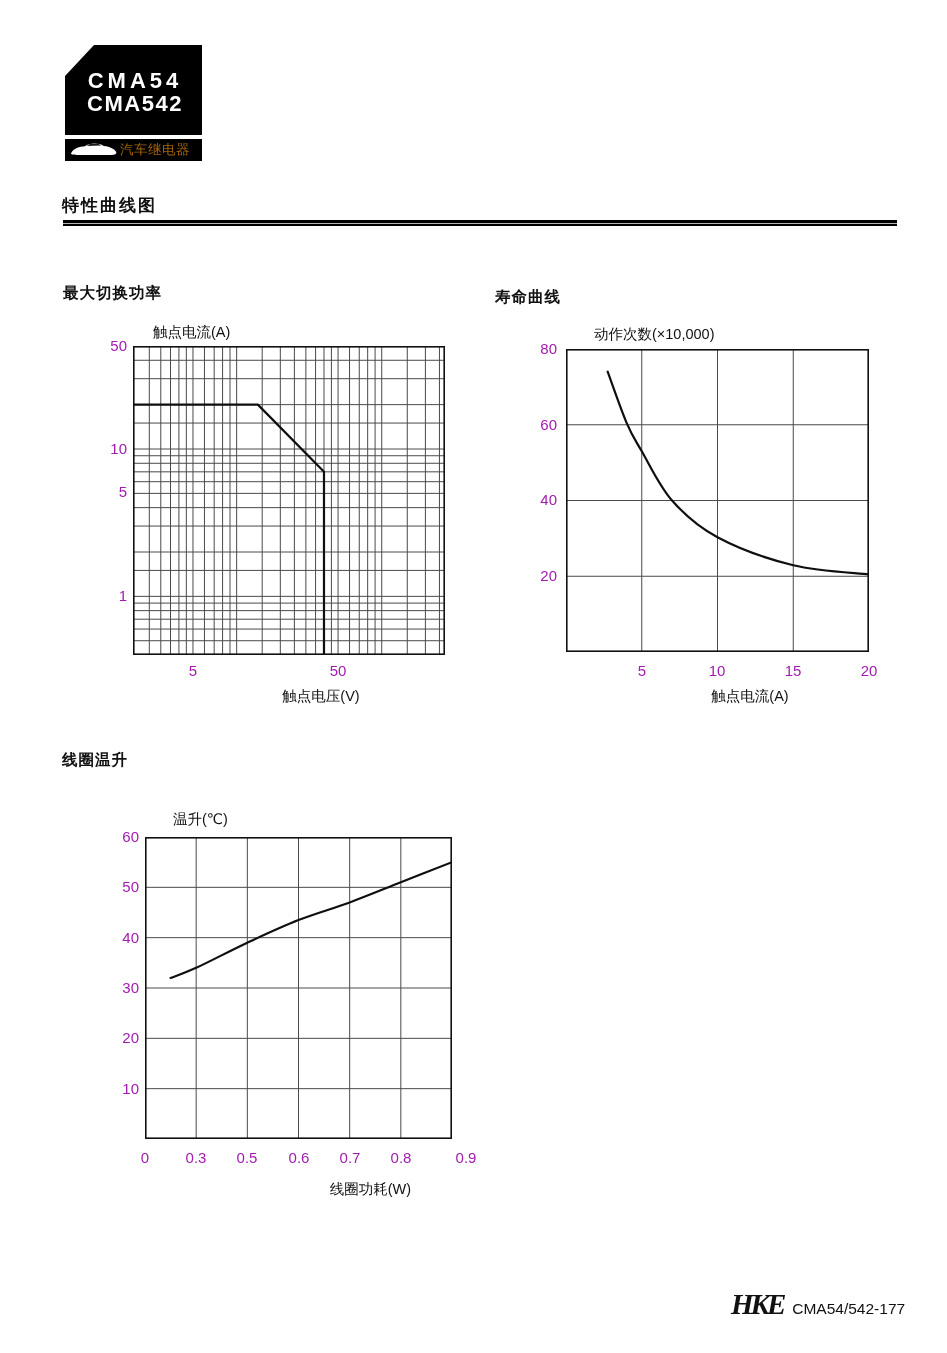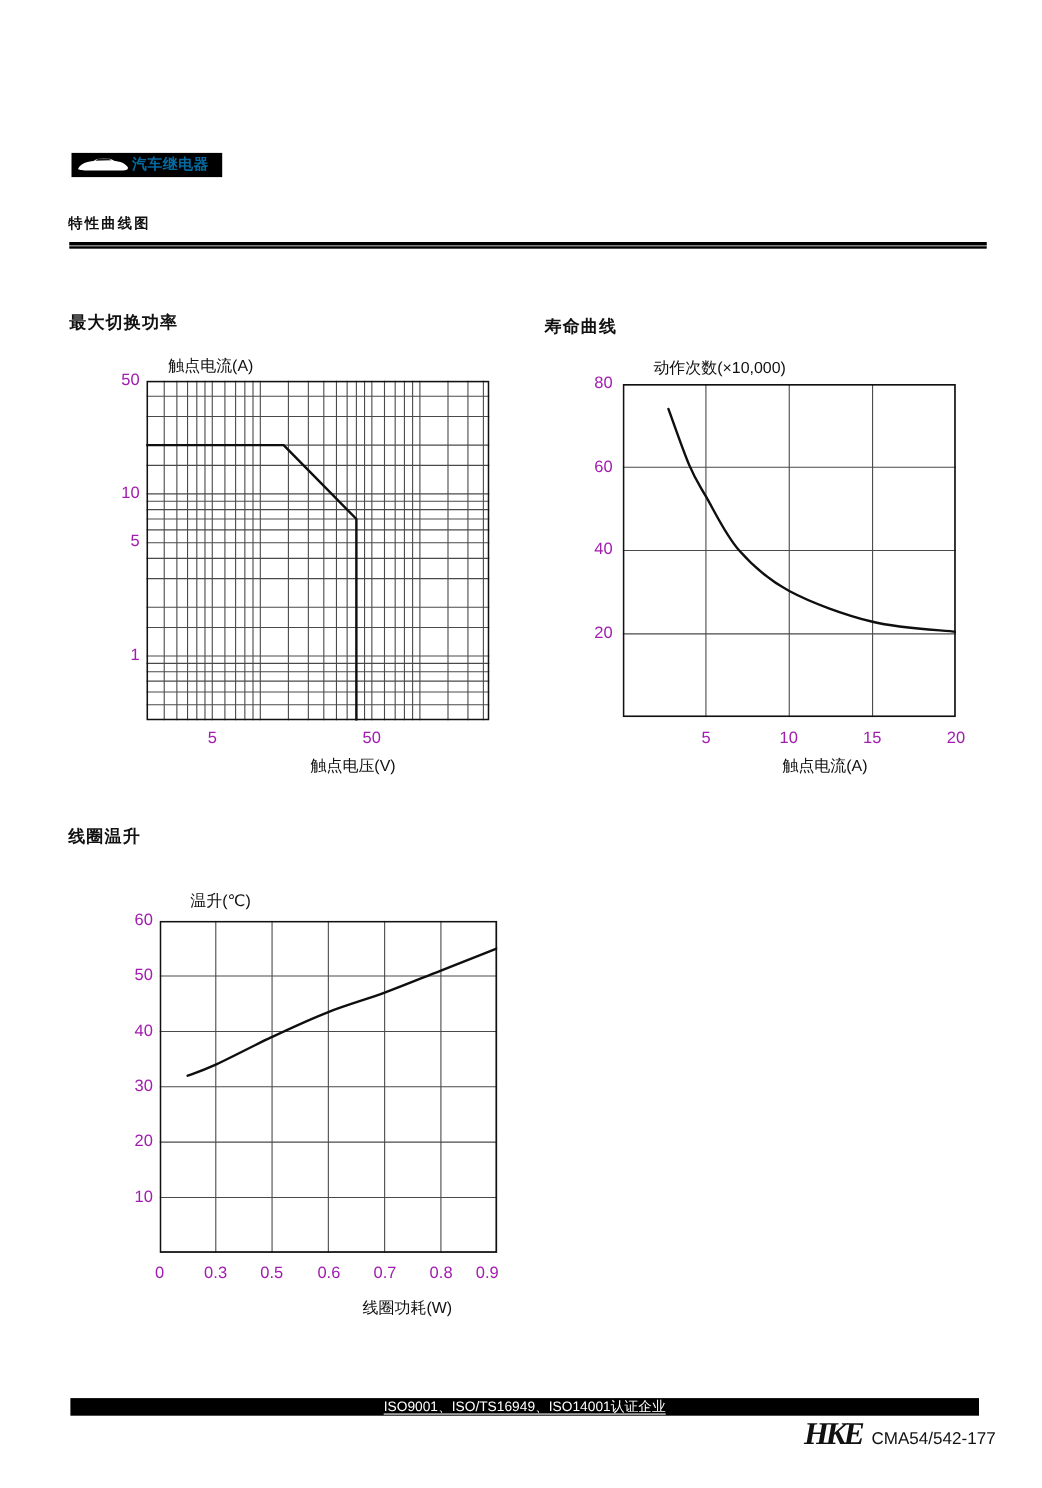--- a/index.html
+++ b/index.html
@@ -7,23 +7,23 @@
         font-family:"Liberation Sans","DejaVu Sans",sans-serif;color:#111;}
   
   .logo-block{position:absolute;left:65px;top:45px;width:137px;height:90px;background:#000;
               clip-path:polygon(29px 0,100% 0,100% 100%,0 100%,0 31px);}
   .logo-text{position:absolute;left:10px;top:24px;width:120px;color:#fff;font-weight:bold;text-align:center;}
   .logo-line1{font-size:22px;letter-spacing:4px;line-height:23px;white-space:nowrap;}
   .logo-line2{font-size:22px;letter-spacing:1.5px;line-height:23px;white-space:nowrap;}
   .logo-bar{position:absolute;left:65px;top:139px;width:137px;height:22px;background:#000;
             display:flex;align-items:center;}
   .logo-bar .car{width:52px;height:18px;margin-left:3px;flex:0 0 auto;}
-  .logo-tagline{color:#0369a1;font-size:13.5px;font-weight:700;letter-spacing:0.5px;white-space:nowrap;}
+  .logo-tagline{color:#a16207;font-size:13.5px;font-weight:400;letter-spacing:0.5px;white-space:nowrap;}
   
-  .page-title{position:absolute;left:62px;top:194px;font-size:13px;font-weight:bold;letter-spacing:2px;text-align:right;}
+  .page-title{position:absolute;left:62px;top:194px;font-size:17px;font-weight:bold;letter-spacing:2px;text-align:right;}
   .title-rule{position:absolute;left:63px;top:220px;width:834px;height:1px;
               border-top:3px solid #000;border-bottom:2px solid #000;background:#b5b5b5;}
   
   .section-title{position:absolute;font-size:15.5px;font-weight:600;letter-spacing:1px;white-space:nowrap;}
   
   .axis-title{position:absolute;font-size:14.5px;font-weight:500;white-space:nowrap;margin-left:32px;}
   .tick{position:absolute;font-size:15px;line-height:18px;color:#a21caf;text-align:center;width:30px;}
   .ytick{text-align:right;width:34px;}
   .chart-canvas{position:absolute;display:block;}
   
@@ -34,20 +34,26 @@
   .brand-row{position:absolute;left:731px;top:1291px;display:flex;align-items:baseline;gap:9px;}
   .hke-logo{font-family:"Liberation Serif","DejaVu Serif",serif;font-style:italic;font-weight:bold;
             font-size:29px;letter-spacing:-3px;line-height:26px;}
   .page-code{font-size:15.5px;}
 </style>
 </head>
 <body>
 
 <div class="page">
 
+  <div class="logo-block">
+    <div class="logo-text">
+      <div class="logo-line1">CMA54</div>
+      <div class="logo-line2">CMA542</div>
+    </div>
+  </div>
   <div class="logo-bar">
     <svg class="car" viewBox="0 0 62 22">
       <path fill="#ffffff" d="M3 15 C6 9 13 7 20 6.5 C25 2.5 36 1.8 43 6.2 C51 7.2 56 9.8 58 13.2 C59.2 15.4 57 17 53 17 L10 17 C5.5 17 2.4 16.4 3 15 Z"></path>
       <path fill="#000000" d="M22 6.2 L40 5.6 L36 3.4 L26 3.6 Z" opacity="0.9"></path>
     </svg>
     <span class="logo-tagline">汽车继电器</span>
   </div>
 
   <div class="page-title">特性曲线图</div>
   <div class="title-rule"></div>
@@ -163,24 +169,21 @@
   <div class="tick ytick" style="left:105px;top:929px;">40</div>
   <div class="tick ytick" style="left:105px;top:979px;">30</div>
   <div class="tick ytick" style="left:105px;top:1029px;">20</div>
   <div class="tick ytick" style="left:105px;top:1080px;">10</div>
   <div class="tick" style="left:130px;top:1149px;">0</div>
   <div class="tick" style="left:181px;top:1149px;">0.3</div>
   <div class="tick" style="left:232px;top:1149px;">0.5</div>
   <div class="tick" style="left:284px;top:1149px;">0.6</div>
   <div class="tick" style="left:335px;top:1149px;">0.7</div>
   <div class="tick" style="left:386px;top:1149px;">0.8</div>
-  <div class="tick" style="left:428px;top:1149px;">0.9</div>
+  <div class="tick" style="left:451px;top:1149px;">0.9</div>
   <div class="axis-title" style="left:219px;top:1180px;width:160px;text-align:right;">线圈功耗(W)</div>
 
-  <div class="footer-bar">
-    <span class="footer-cert">ISO9001、ISO/TS16949、ISO14001认证企业</span>
-  </div>
   <div class="brand-row">
     <span class="hke-logo">HKE</span>
     <span class="page-code">CMA54/542-177</span>
   </div>
 
 </div>
 
 </body></html>

